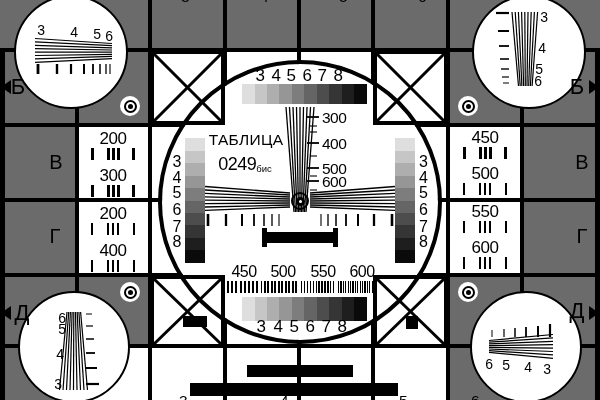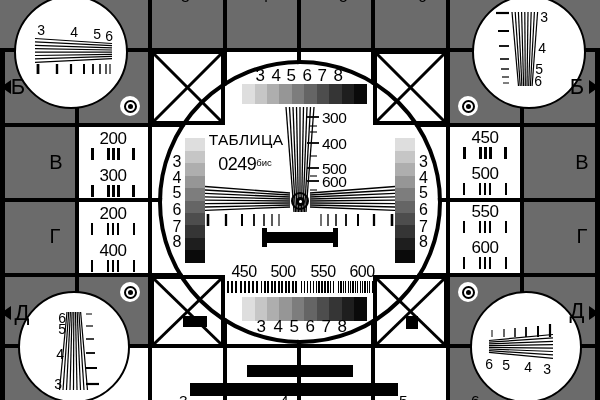--- a/index.html
+++ b/index.html
@@ -31,21 +31,21 @@
   .bw22 span{width:2.2px;} .bw20 span{width:2px;} .bw16 span{width:1.6px;}
   .bs{position:absolute;top:281px;width:35px;height:12px;z-index:7;}
   .bs1{background:repeating-linear-gradient(90deg,#000 0 2px,#fff 2px 4.2px);}
   .bs2{background:repeating-linear-gradient(90deg,#000 0 1.7px,#fff 1.7px 3.5px);}
   .bs3{background:repeating-linear-gradient(90deg,#000 0 1.4px,#fff 1.4px 2.9px);}
   .bs4{background:repeating-linear-gradient(90deg,#000 0 1.1px,#fff 1.1px 2.4px);}
   .arr{position:absolute;width:0;height:0;border-top:7px solid transparent;border-bottom:7px solid transparent;z-index:9;}
   .arr-l{border-right:10px solid #000;}
   .arr-r{border-left:10px solid #000;}
   .sup{font-size:9.5px;line-height:1;margin-top:-1px;}
-  .num0249{display:flex;align-items:center;}
+  .num0249{display:flex;align-items:flex-end;}
 </style>
 </head>
 <body>
 
 <div class="g" style="left:0;top:0;width:600px;height:50px"></div>
 <div class="g" style="left:0;top:50px;width:150px;height:75px"></div>
 <div class="g" style="left:448px;top:50px;width:152px;height:75px"></div>
 <div class="g" style="left:0;top:125px;width:77px;height:150px"></div>
 <div class="g" style="left:523px;top:125px;width:77px;height:150px"></div>
 <div class="g" style="left:0;top:275px;width:150px;height:73px"></div>

